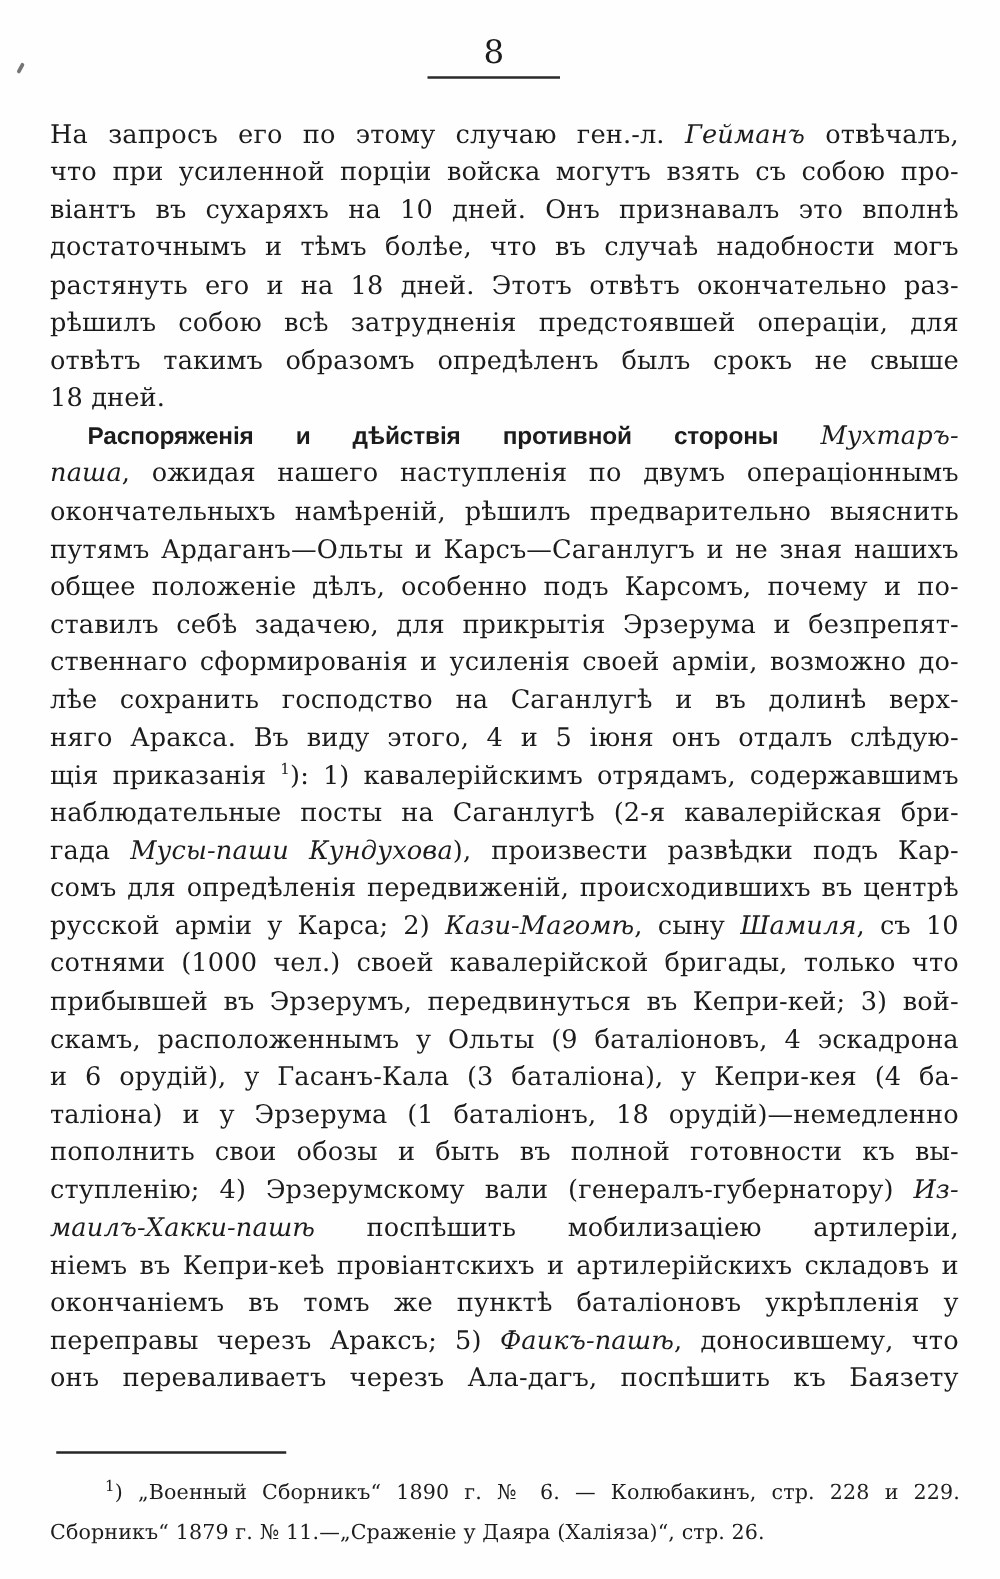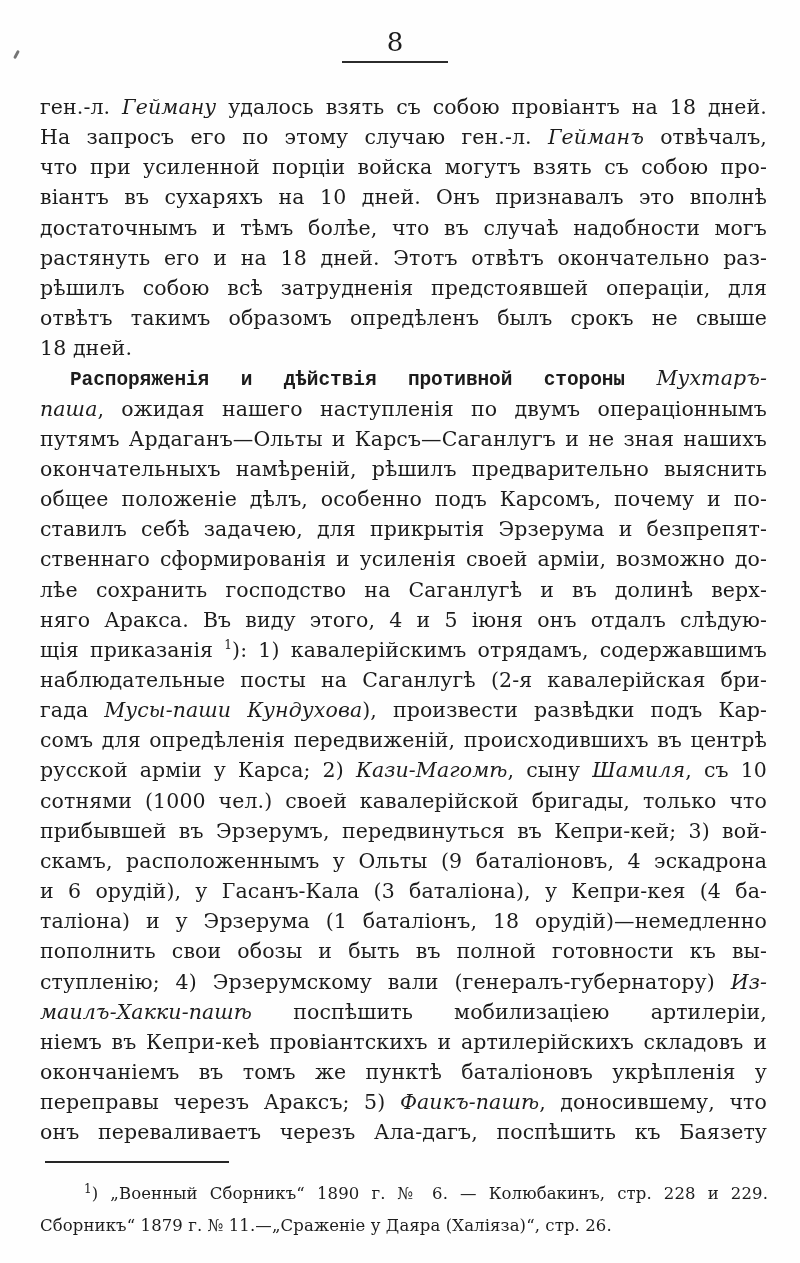--- a/index.html
+++ b/index.html
@@ -31,21 +31,21 @@
   .bline {
     height:30.16px; line-height:30.16px;
     text-align:justify; text-align-last:justify;
     overflow:hidden;
   }
   .bline.noj { text-align-last:left; }
   .bline.indent { text-indent:30px; }
   .seg-n { }
   .seg-i { font-style:italic; }
   .seg-b {
-    font-family:Liberation Mono, monospace;
+    font-family:Liberation Sans, sans-serif;
     font-weight:bold; font-size:19.5px; letter-spacing:-0.1px;
   }
   .seg-s { vertical-align:super; font-size:12px; line-height:0; }
   .footnote-rule {
     position:absolute; top:1161px; left:45px;
     width:184px; height:2px; background:#262626;
   }
   .footnote-text {
     position:absolute; top:1178px; left:40px; width:728px;
     font-size:16.5px; letter-spacing:0.1px;
@@ -63,33 +63,32 @@
 
 <div class="page">
   <div class="speck"></div>
 
   <div class="pagenum-wrap">
     <div class="pagenum">8</div>
     <div class="pagenum-rule"></div>
   </div>
 
   <div class="body-text" id="body-lines">
-      <div class="bline"><span class="seg-n">ген.-л. </span><span class="seg-i">Гейману</span><span class="seg-n"> удалось взять съ собою провіантъ на 18 дней.</span></div>
       <div class="bline"><span class="seg-n">На запросъ его по этому случаю ген.-л. </span><span class="seg-i">Гейманъ</span><span class="seg-n"> отвѣчалъ,</span></div>
       <div class="bline"><span class="seg-n">что при усиленной порціи войска могутъ взять съ собою про-</span></div>
       <div class="bline"><span class="seg-n">віантъ въ сухаряхъ на 10 дней. Онъ признавалъ это вполнѣ</span></div>
       <div class="bline"><span class="seg-n">достаточнымъ и тѣмъ болѣе, что въ случаѣ надобности могъ</span></div>
       <div class="bline"><span class="seg-n">растянуть его и на 18 дней. Этотъ отвѣтъ окончательно раз-</span></div>
       <div class="bline"><span class="seg-n">рѣшилъ собою всѣ затрудненія предстоявшей операціи, для</span></div>
       <div class="bline"><span class="seg-n">отвѣтъ такимъ образомъ опредѣленъ былъ срокъ не свыше</span></div>
       <div class="bline noj"><span class="seg-n">18 дней.</span></div>
       <div class="bline indent"><span class="seg-b">Распоряженія и дѣйствія противной стороны </span><span class="seg-i">Мухтаръ-</span></div>
       <div class="bline"><span class="seg-i">паша</span><span class="seg-n">, ожидая нашего наступленія по двумъ операціоннымъ</span></div>
+      <div class="bline"><span class="seg-n">окончательныхъ намѣреній, рѣшилъ предварительно выяснить</span></div>
       <div class="bline"><span class="seg-n">путямъ Ардаганъ—Ольты и Карсъ—Саганлугъ и не зная нашихъ</span></div>
-      <div class="bline"><span class="seg-n">окончательныхъ намѣреній, рѣшилъ предварительно выяснить</span></div>
       <div class="bline"><span class="seg-n">общее положеніе дѣлъ, особенно подъ Карсомъ, почему и по-</span></div>
       <div class="bline"><span class="seg-n">ставилъ себѣ задачею, для прикрытія Эрзерума и безпрепят-</span></div>
       <div class="bline"><span class="seg-n">ственнаго сформированія и усиленія своей арміи, возможно до-</span></div>
       <div class="bline"><span class="seg-n">лѣе сохранить господство на Саганлугѣ и въ долинѣ верх-</span></div>
       <div class="bline"><span class="seg-n">няго Аракса. Въ виду этого, 4 и 5 іюня онъ отдалъ слѣдую-</span></div>
       <div class="bline"><span class="seg-n">щія приказанія </span><span class="seg-s">1</span><span class="seg-n">): 1) кавалерійскимъ отрядамъ, содержавшимъ</span></div>
       <div class="bline"><span class="seg-n">наблюдательные посты на Саганлугѣ (2-я кавалерійская бри-</span></div>
       <div class="bline"><span class="seg-n">гада </span><span class="seg-i">Мусы-паши Кундухова</span><span class="seg-n">), произвести развѣдки подъ Кар-</span></div>
       <div class="bline"><span class="seg-n">сомъ для опредѣленія передвиженій, происходившихъ въ центрѣ</span></div>
       <div class="bline"><span class="seg-n">русской арміи у Карса; 2) </span><span class="seg-i">Кази-Магомѣ</span><span class="seg-n">, сыну </span><span class="seg-i">Шамиля</span><span class="seg-n">, съ 10</span></div>

